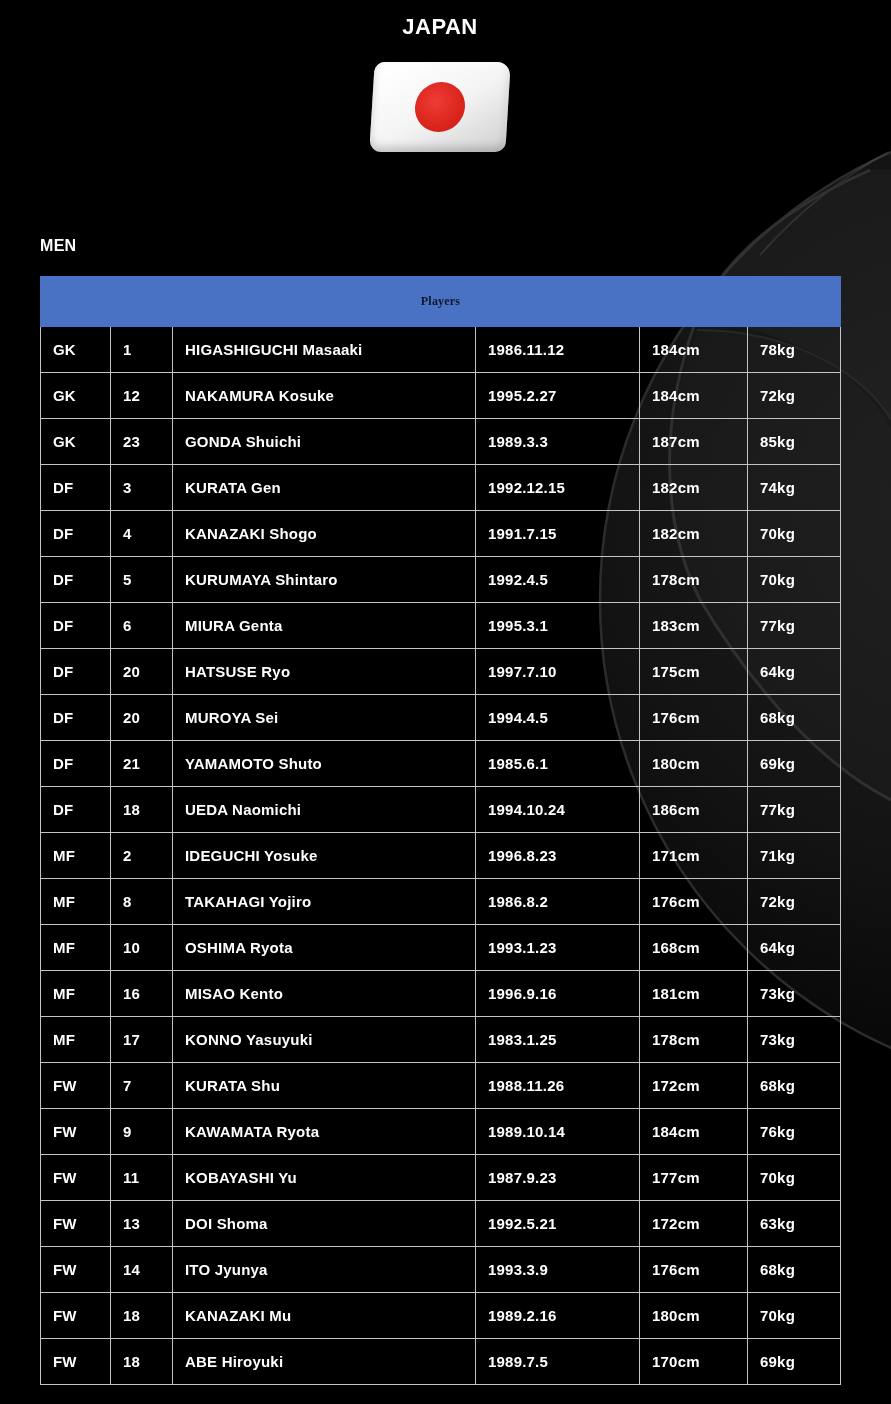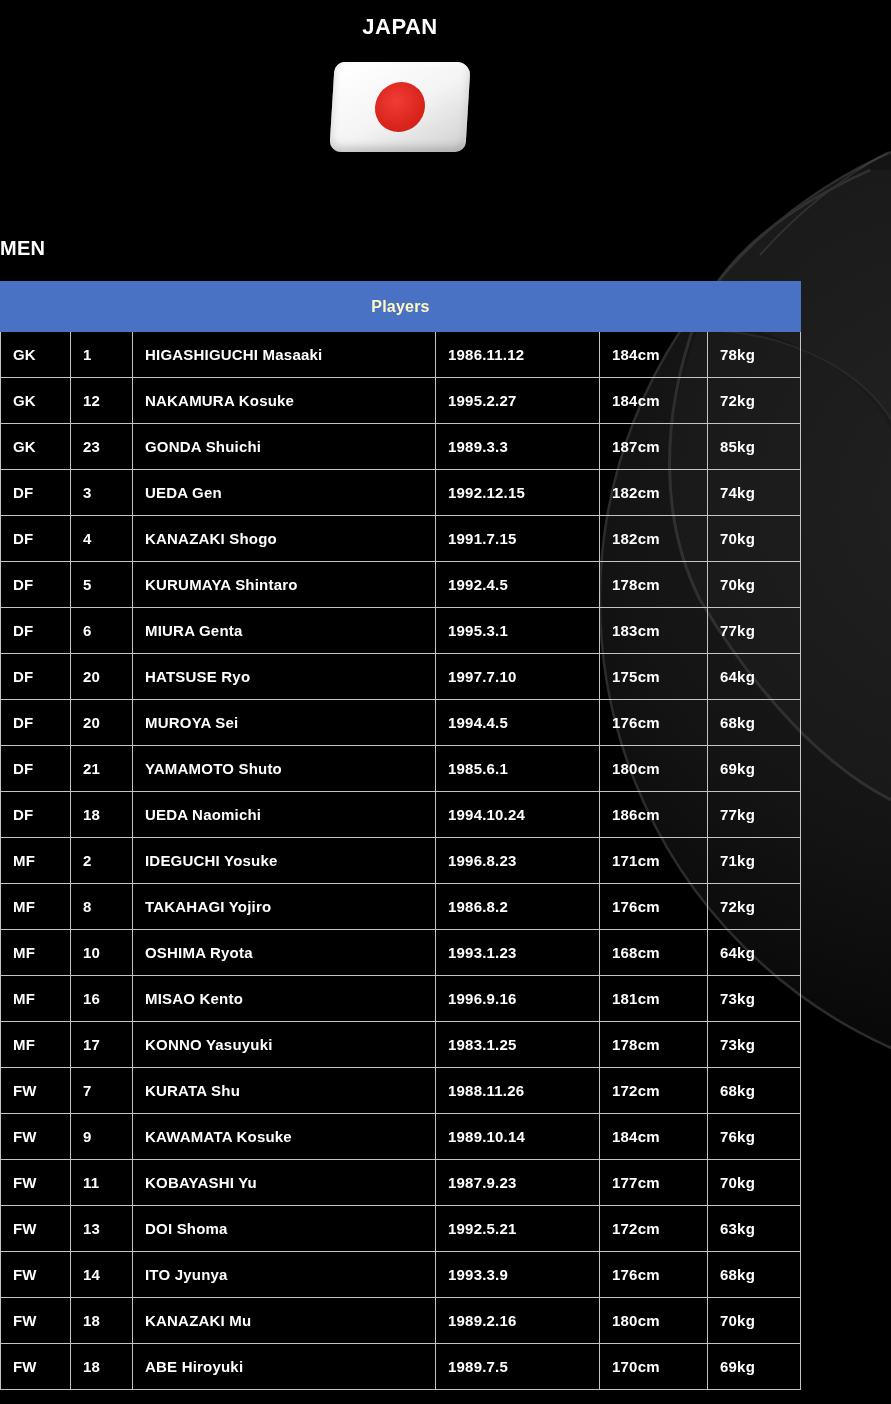--- a/index.html
+++ b/index.html
@@ -5,21 +5,21 @@
   html,body{margin:0;padding:0;}
   body{
     width:891px;height:1404px;
     background:#000;
     font-family:"Liberation Sans", sans-serif;
     color:#fff;
     position:relative;
     overflow:hidden;
   }
   .bg-decor{position:absolute;top:0;left:0;z-index:0;}
-  .wrap{position:relative;z-index:1;width:800px;}
+  .wrap{position:relative;z-index:1;width:800px;margin-left:40px;}
   .page-title{
     text-align:center;
     font-size:22px;
     font-weight:bold;
     letter-spacing:.5px;
     padding-top:14px;
     margin:0;
   }
   .flag{
     width:136px;height:90px;
@@ -31,39 +31,40 @@
     box-shadow:3px 3px 9px rgba(0,0,0,.65), inset 0 -5px 9px rgba(0,0,0,.18), inset 0 3px 4px rgba(255,255,255,.9);
   }
   .flag-circle{
     position:absolute;left:50%;top:50%;
     width:50px;height:50px;border-radius:50%;
     transform:translate(-50%,-50%);
     background:radial-gradient(circle at 42% 38%, #ef3c34 0%, #da251d 60%, #c81a13 100%);
   }
   .section-label{
     margin:85px 0 0 0;
-    font-size:20px;
+    font-size:16px;
     font-weight:bold;
     letter-spacing:.3px;
   }
   table.players{
     width:800px;
     margin-top:21px;
     border-collapse:collapse;
     table-layout:fixed;
   }
   table.players th{
     background:#4a72c4;
     height:47px;
-    font-size:16px;
+    font-size:12px;
     font-weight:bold;
-    color:#fef9c3;
+    color:#0f172a;
     border:1px solid #4a72c4;
     text-align:center;
     letter-spacing:.2px;
+    font-family:Liberation Serif, serif;
   }
   table.players td{
     height:45px;
     border:1px solid #c4c4c4;
     font-size:15px;
     font-weight:bold;
     padding:0 0 0 12px;
     vertical-align:middle;
     background:transparent;
     letter-spacing:.2px;
@@ -137,21 +138,21 @@
       <td>GK</td>
       <td>23</td>
       <td>GONDA Shuichi</td>
       <td>1989.3.3</td>
       <td>187cm</td>
       <td>85kg</td>
     </tr>
         <tr>
       <td>DF</td>
       <td>3</td>
-      <td>UEDA Gen</td>
+      <td>KURATA Gen</td>
       <td>1992.12.15</td>
       <td>182cm</td>
       <td>74kg</td>
     </tr>
         <tr>
       <td>DF</td>
       <td>4</td>
       <td>KANAZAKI Shogo</td>
       <td>1991.7.15</td>
       <td>182cm</td>
@@ -249,21 +250,21 @@
       <td>FW</td>
       <td>7</td>
       <td>KURATA Shu</td>
       <td>1988.11.26</td>
       <td>172cm</td>
       <td>68kg</td>
     </tr>
         <tr>
       <td>FW</td>
       <td>9</td>
-      <td>KAWAMATA Kosuke</td>
+      <td>KAWAMATA Ryota</td>
       <td>1989.10.14</td>
       <td>184cm</td>
       <td>76kg</td>
     </tr>
         <tr>
       <td>FW</td>
       <td>11</td>
       <td>KOBAYASHI Yu</td>
       <td>1987.9.23</td>
       <td>177cm</td>

